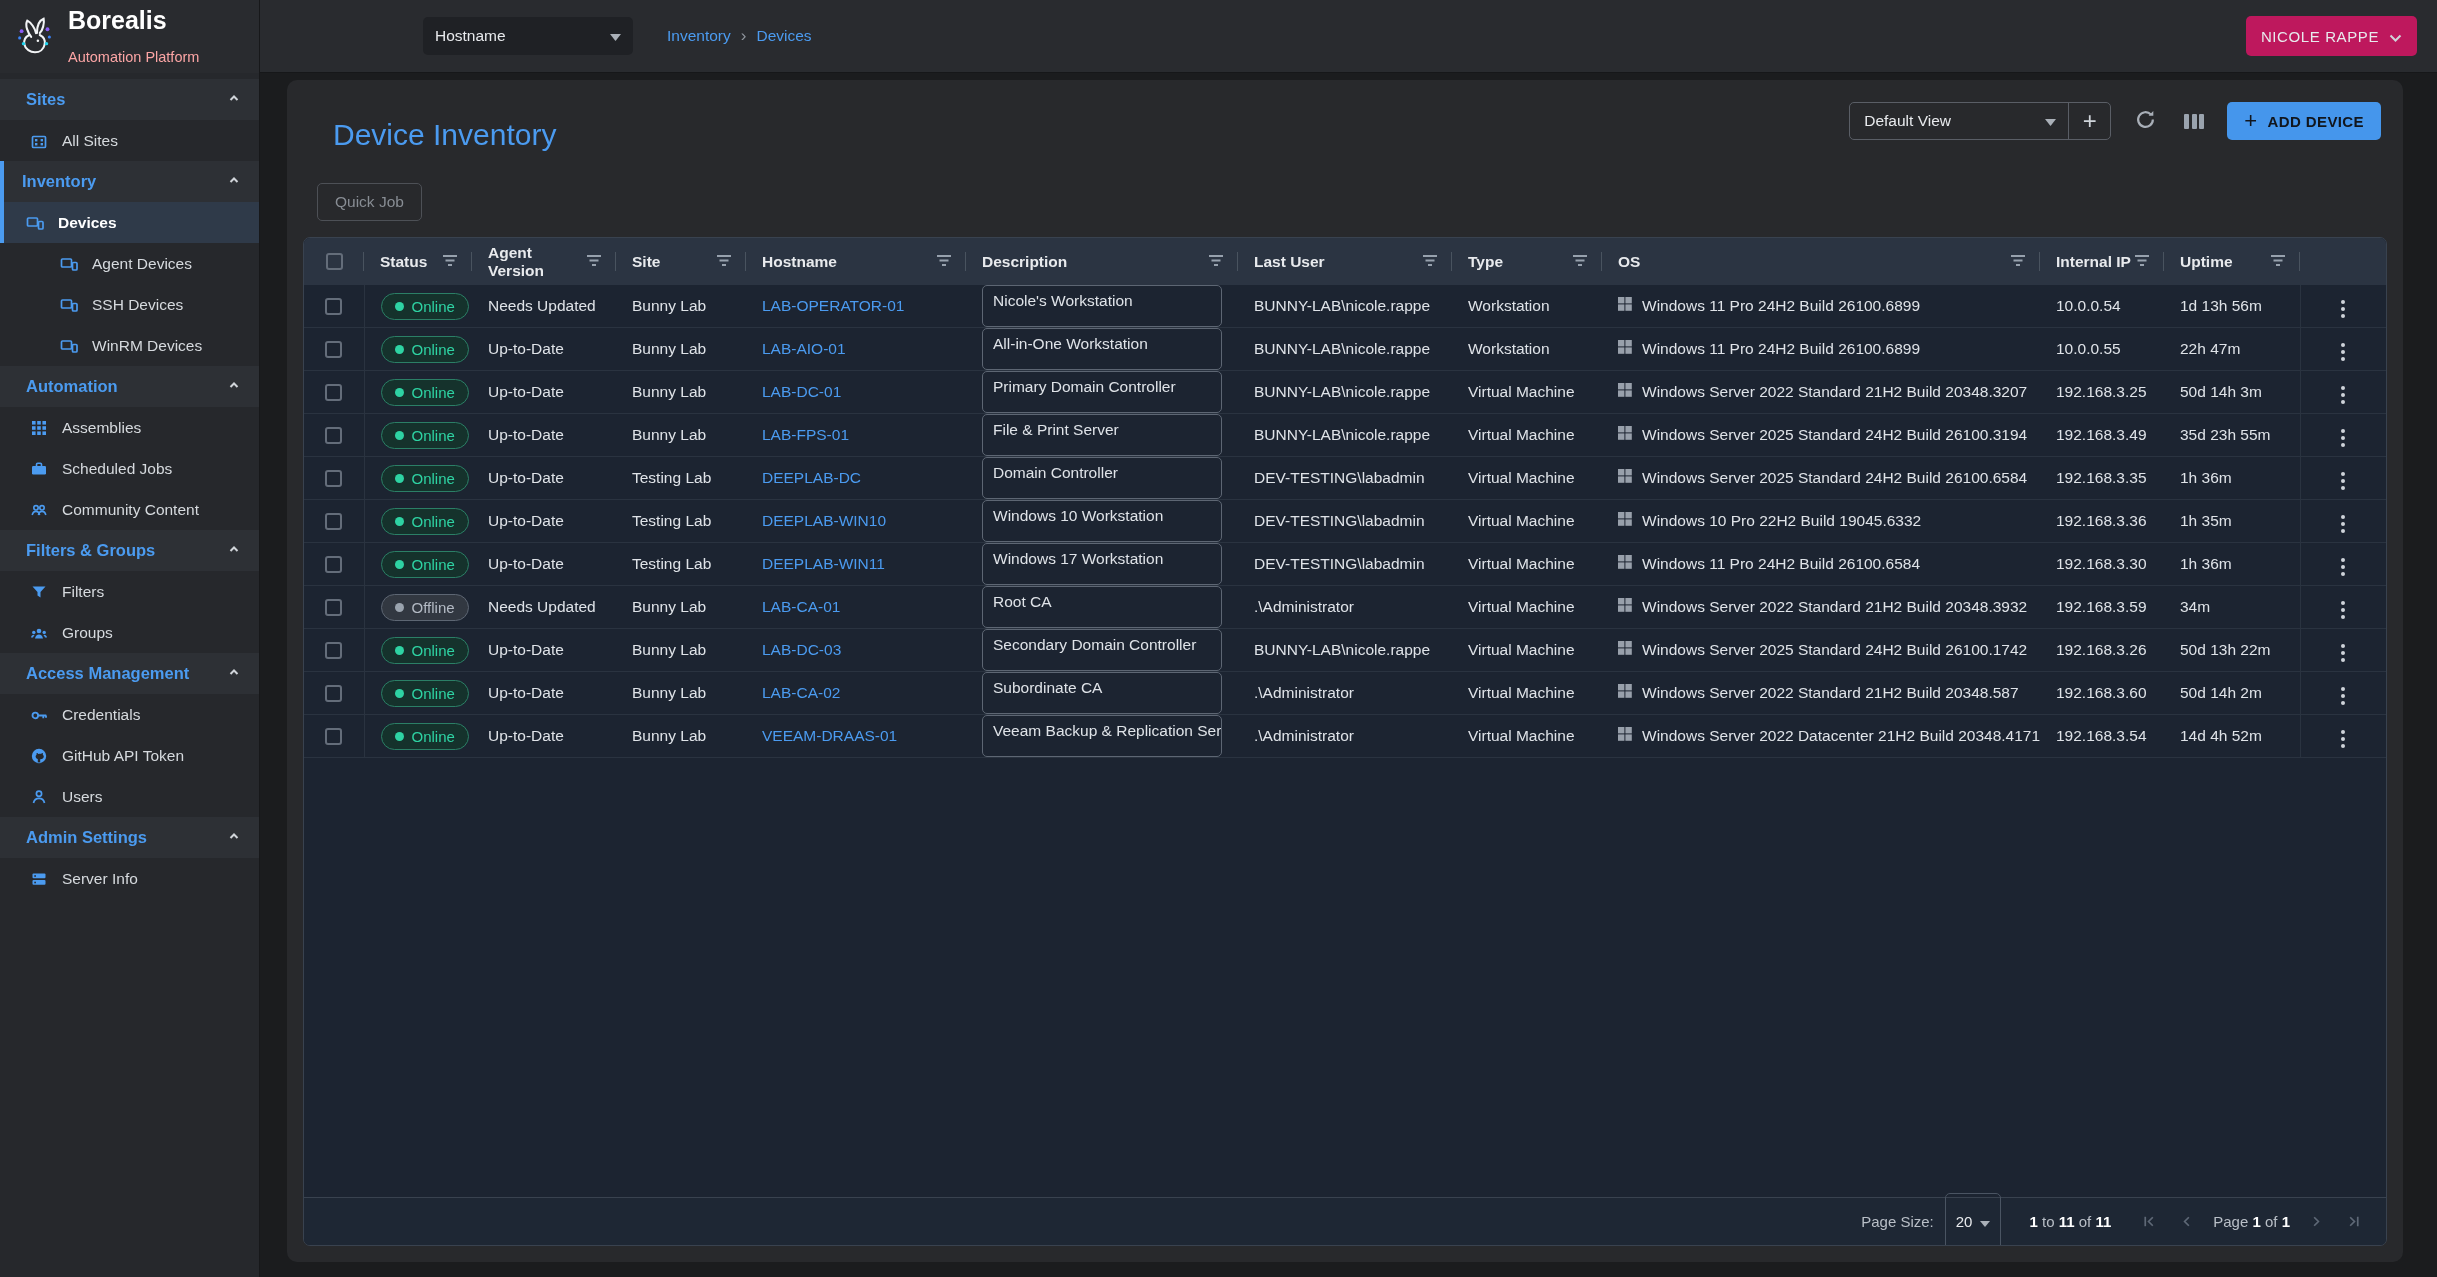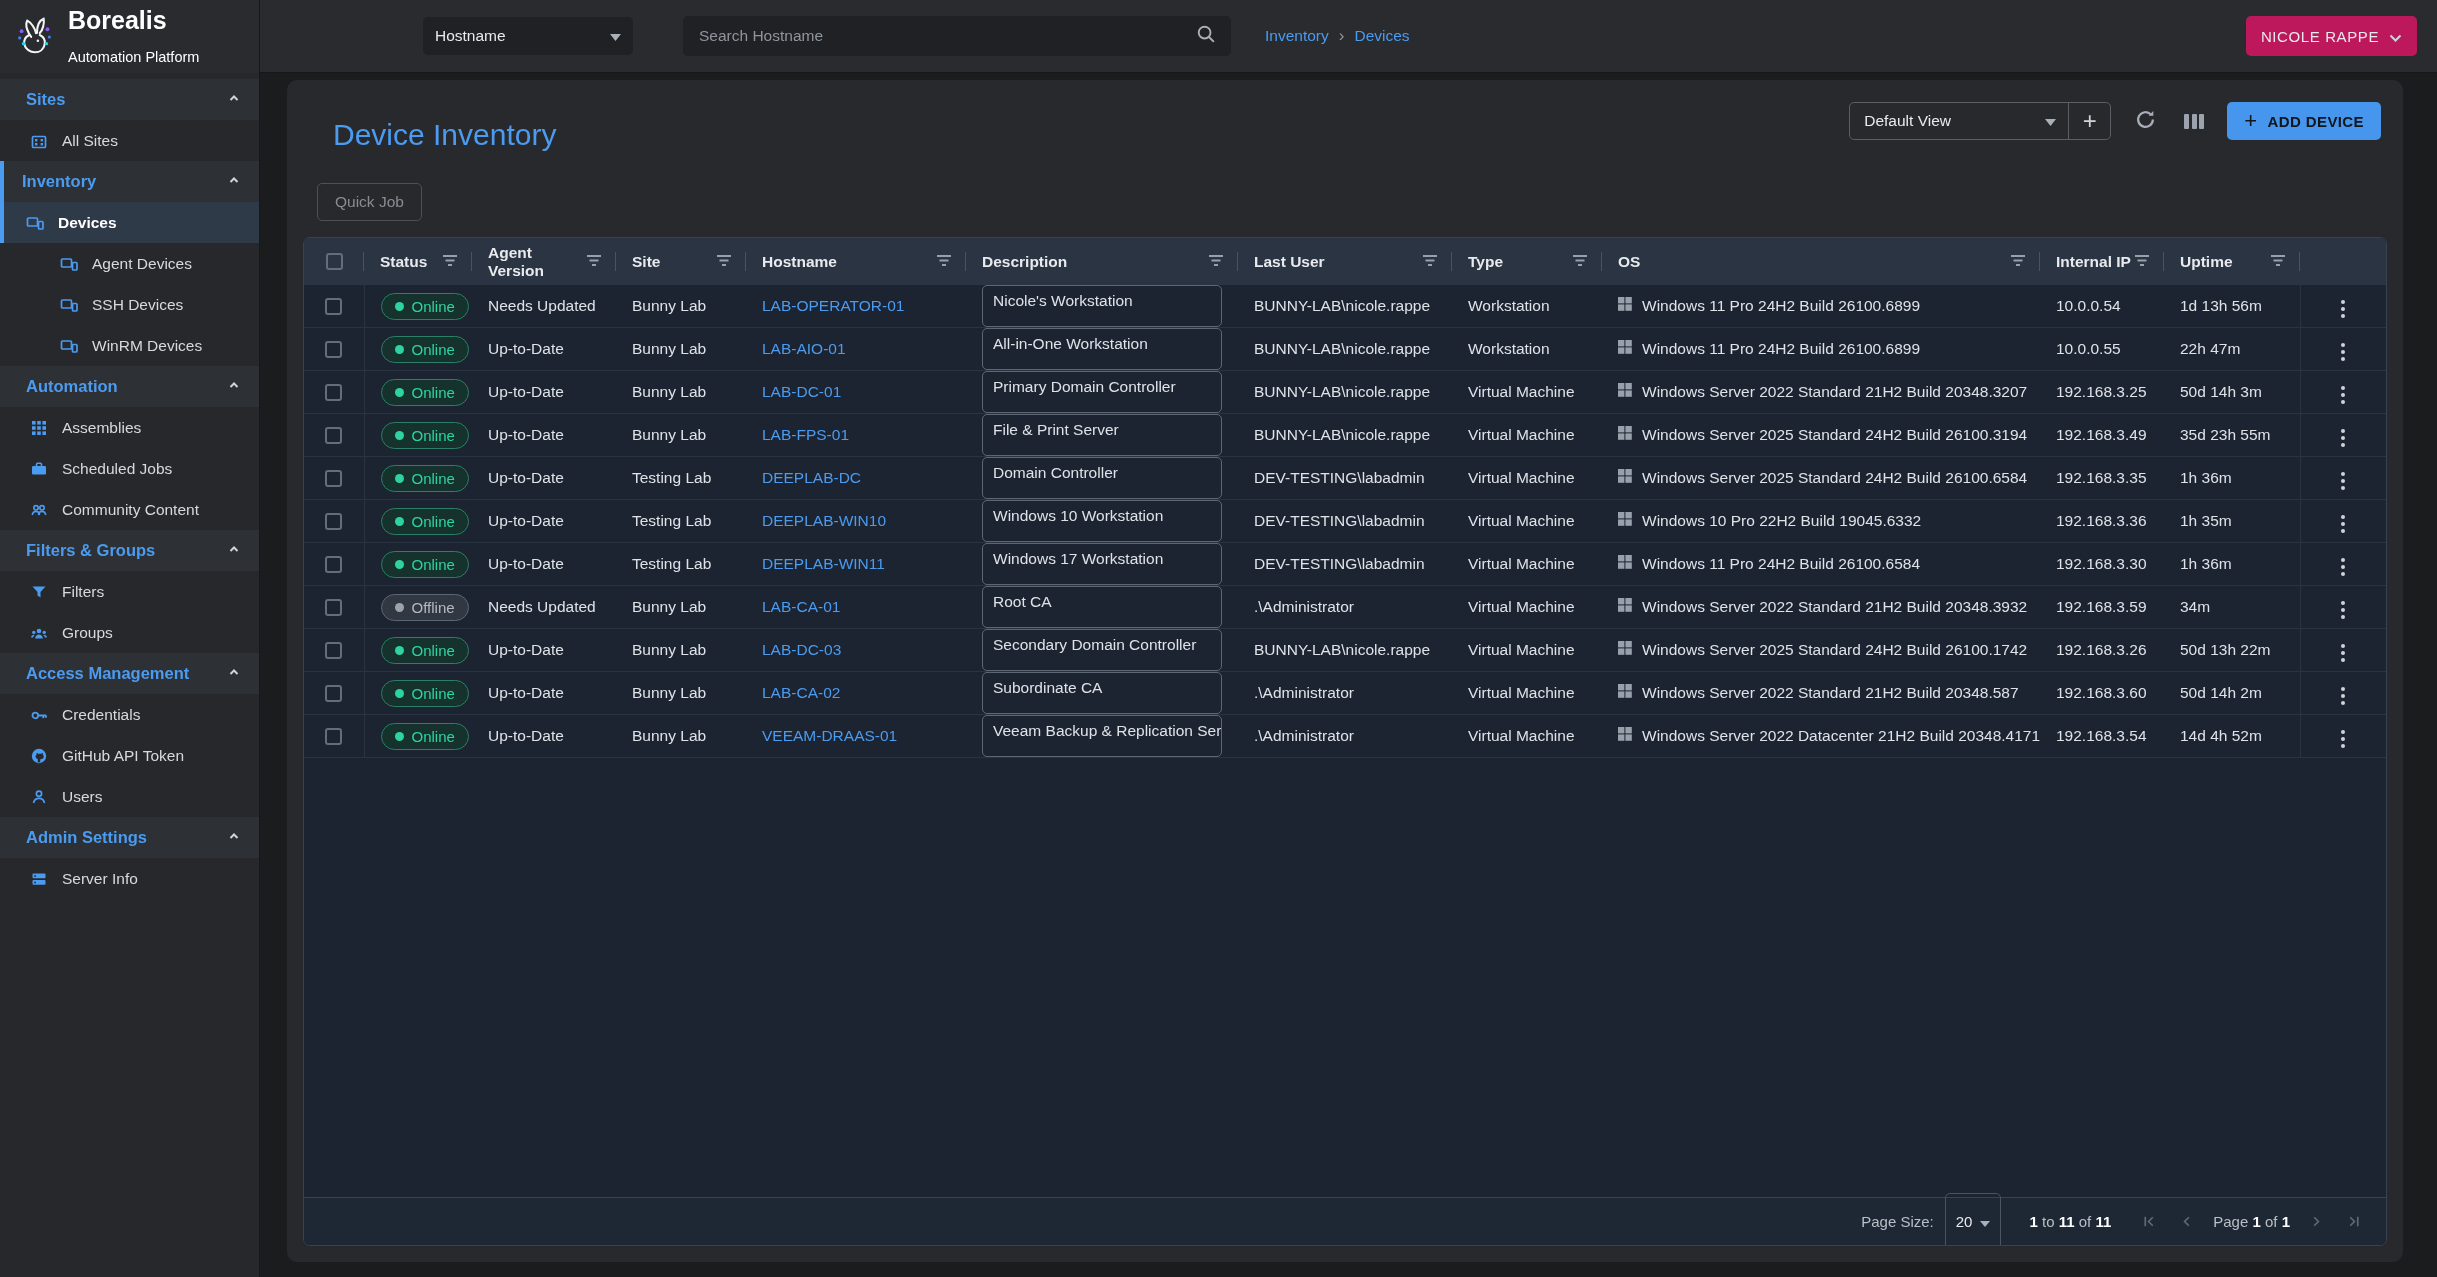--- a/index.html
+++ b/index.html
@@ -4,21 +4,21 @@
 <style>
   html,body{margin:0;padding:0}
   body{width:2437px;height:1277px;background:#1b1c1e;font-family:"Liberation Sans","DejaVu Sans",sans-serif;color:#e8eaed;overflow:hidden}
   *{box-sizing:border-box}
   .app{display:flex;width:100%;height:100%}
 
   
   .sidebar{flex:0 0 260px;width:260px;background:#26282c;border-right:1px solid #17181a;display:flex;flex-direction:column}
   .brand{height:73px;display:flex;align-items:center;gap:10px;padding:0 12px;background:#292b2f}
   .brand-name{font-size:25px;font-weight:bold;color:#fff;line-height:1}
-  .brand-sub{font-size:14.5px;color:#ffffff;margin-top:16px}
+  .brand-sub{font-size:14.5px;color:#fca5a5;margin-top:16px}
   .nav{flex:1;padding-top:6px}
   .nav-header{height:41px;display:flex;align-items:center;justify-content:space-between;padding:0 18px 0 22px;background:#2d3035;color:#4b9bf0;font-weight:bold;font-size:16.5px;border-left:4px solid transparent;cursor:pointer}
   .nav-header.active{border-left-color:#4b9bf0;padding-left:18px}
   .nav-item{height:41px;display:flex;align-items:center;gap:12px;padding-left:24px;font-size:15.5px;color:#d6dade;border-left:4px solid transparent;cursor:pointer}
   .nav-item.sub{padding-left:54px}
   .nav-item.selected{background:#2f3a49;border-left-color:#4b9bf0;padding-left:20px;font-weight:bold;color:#fff}
   .nav-item .icn{width:22px;display:flex;justify-content:center;align-items:center}
 
   
   .main{flex:1;display:flex;flex-direction:column;min-width:0}
@@ -308,27 +308,20 @@
       </div>
     </nav>
   </aside>
 
   <div class="main">
     <header class="topbar">
       <div class="field-select">
         <span>Hostname</span>
         <span><svg width="11" height="7">
               <path d="M0 0h11L5.5 7z" fill="#aab0b8"></path>
-            </svg></span>
-      </div>
-      <div class="search">
-        <input placeholder="Search Hostname" style="">
-        <span><svg width="21" height="21" viewBox="0 0 20 20">
-              <circle cx="8.2" cy="8.2" r="5.6" fill="none" stroke="#aab0b8" stroke-width="1.8"></circle>
-              <path d="M12.4 12.4L17 17" stroke="#aab0b8" stroke-width="1.8"></path>
             </svg></span>
       </div>
       <div class="breadcrumb">
         <a>Inventory</a>
         <span class="sep">›</span>
         <a>Devices</a>
       </div>
       <div class="spacer"></div>
       <button class="user-btn">
         <span>NICOLE RAPPE</span>

